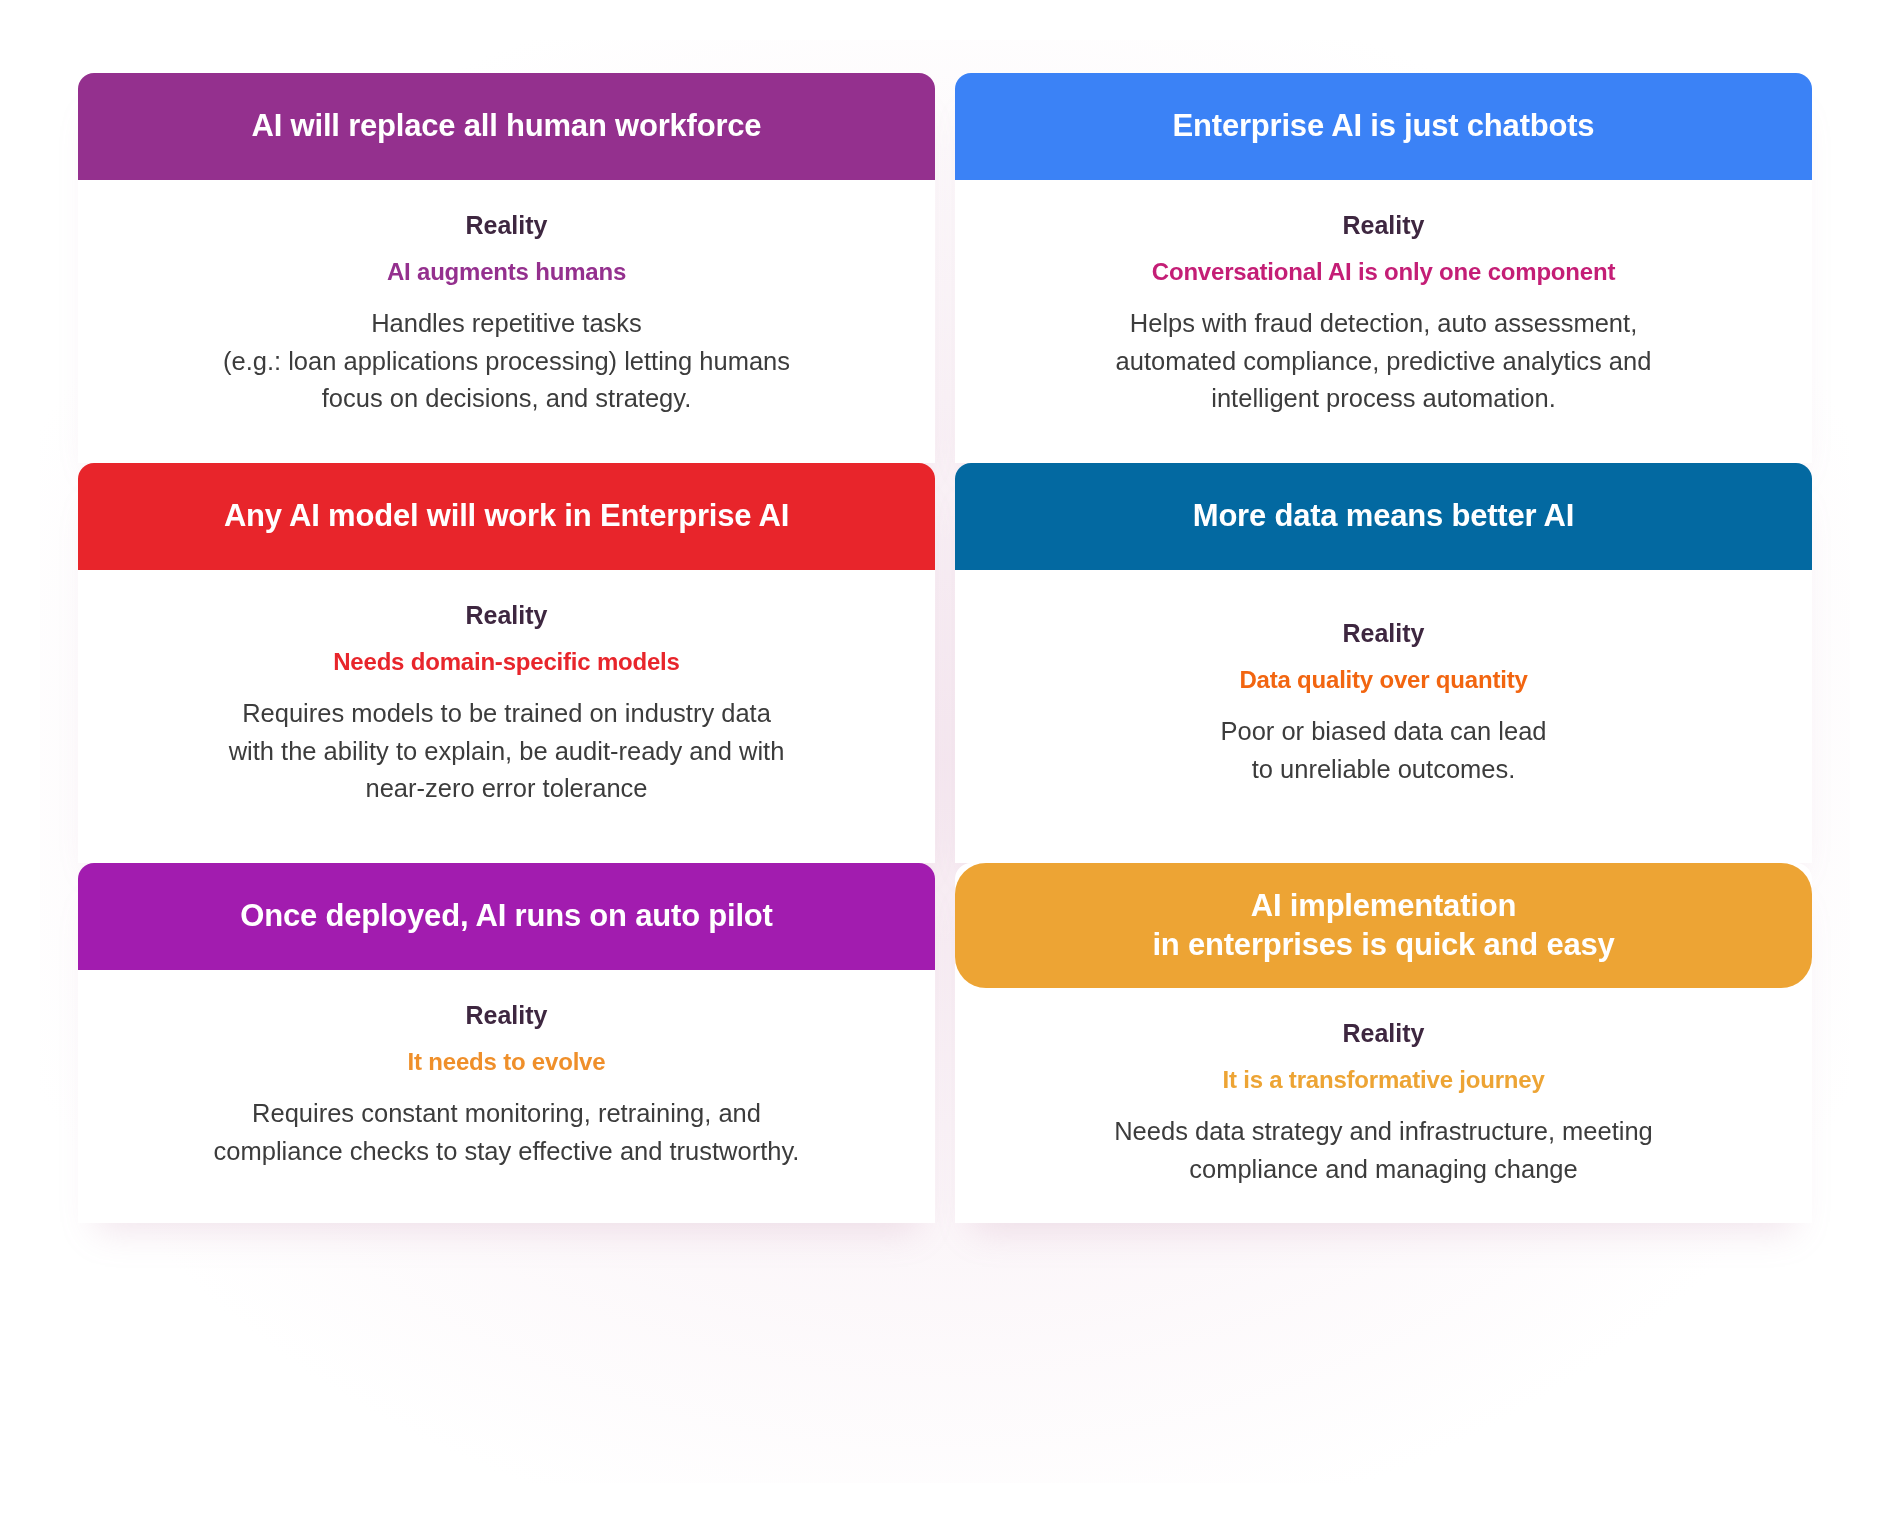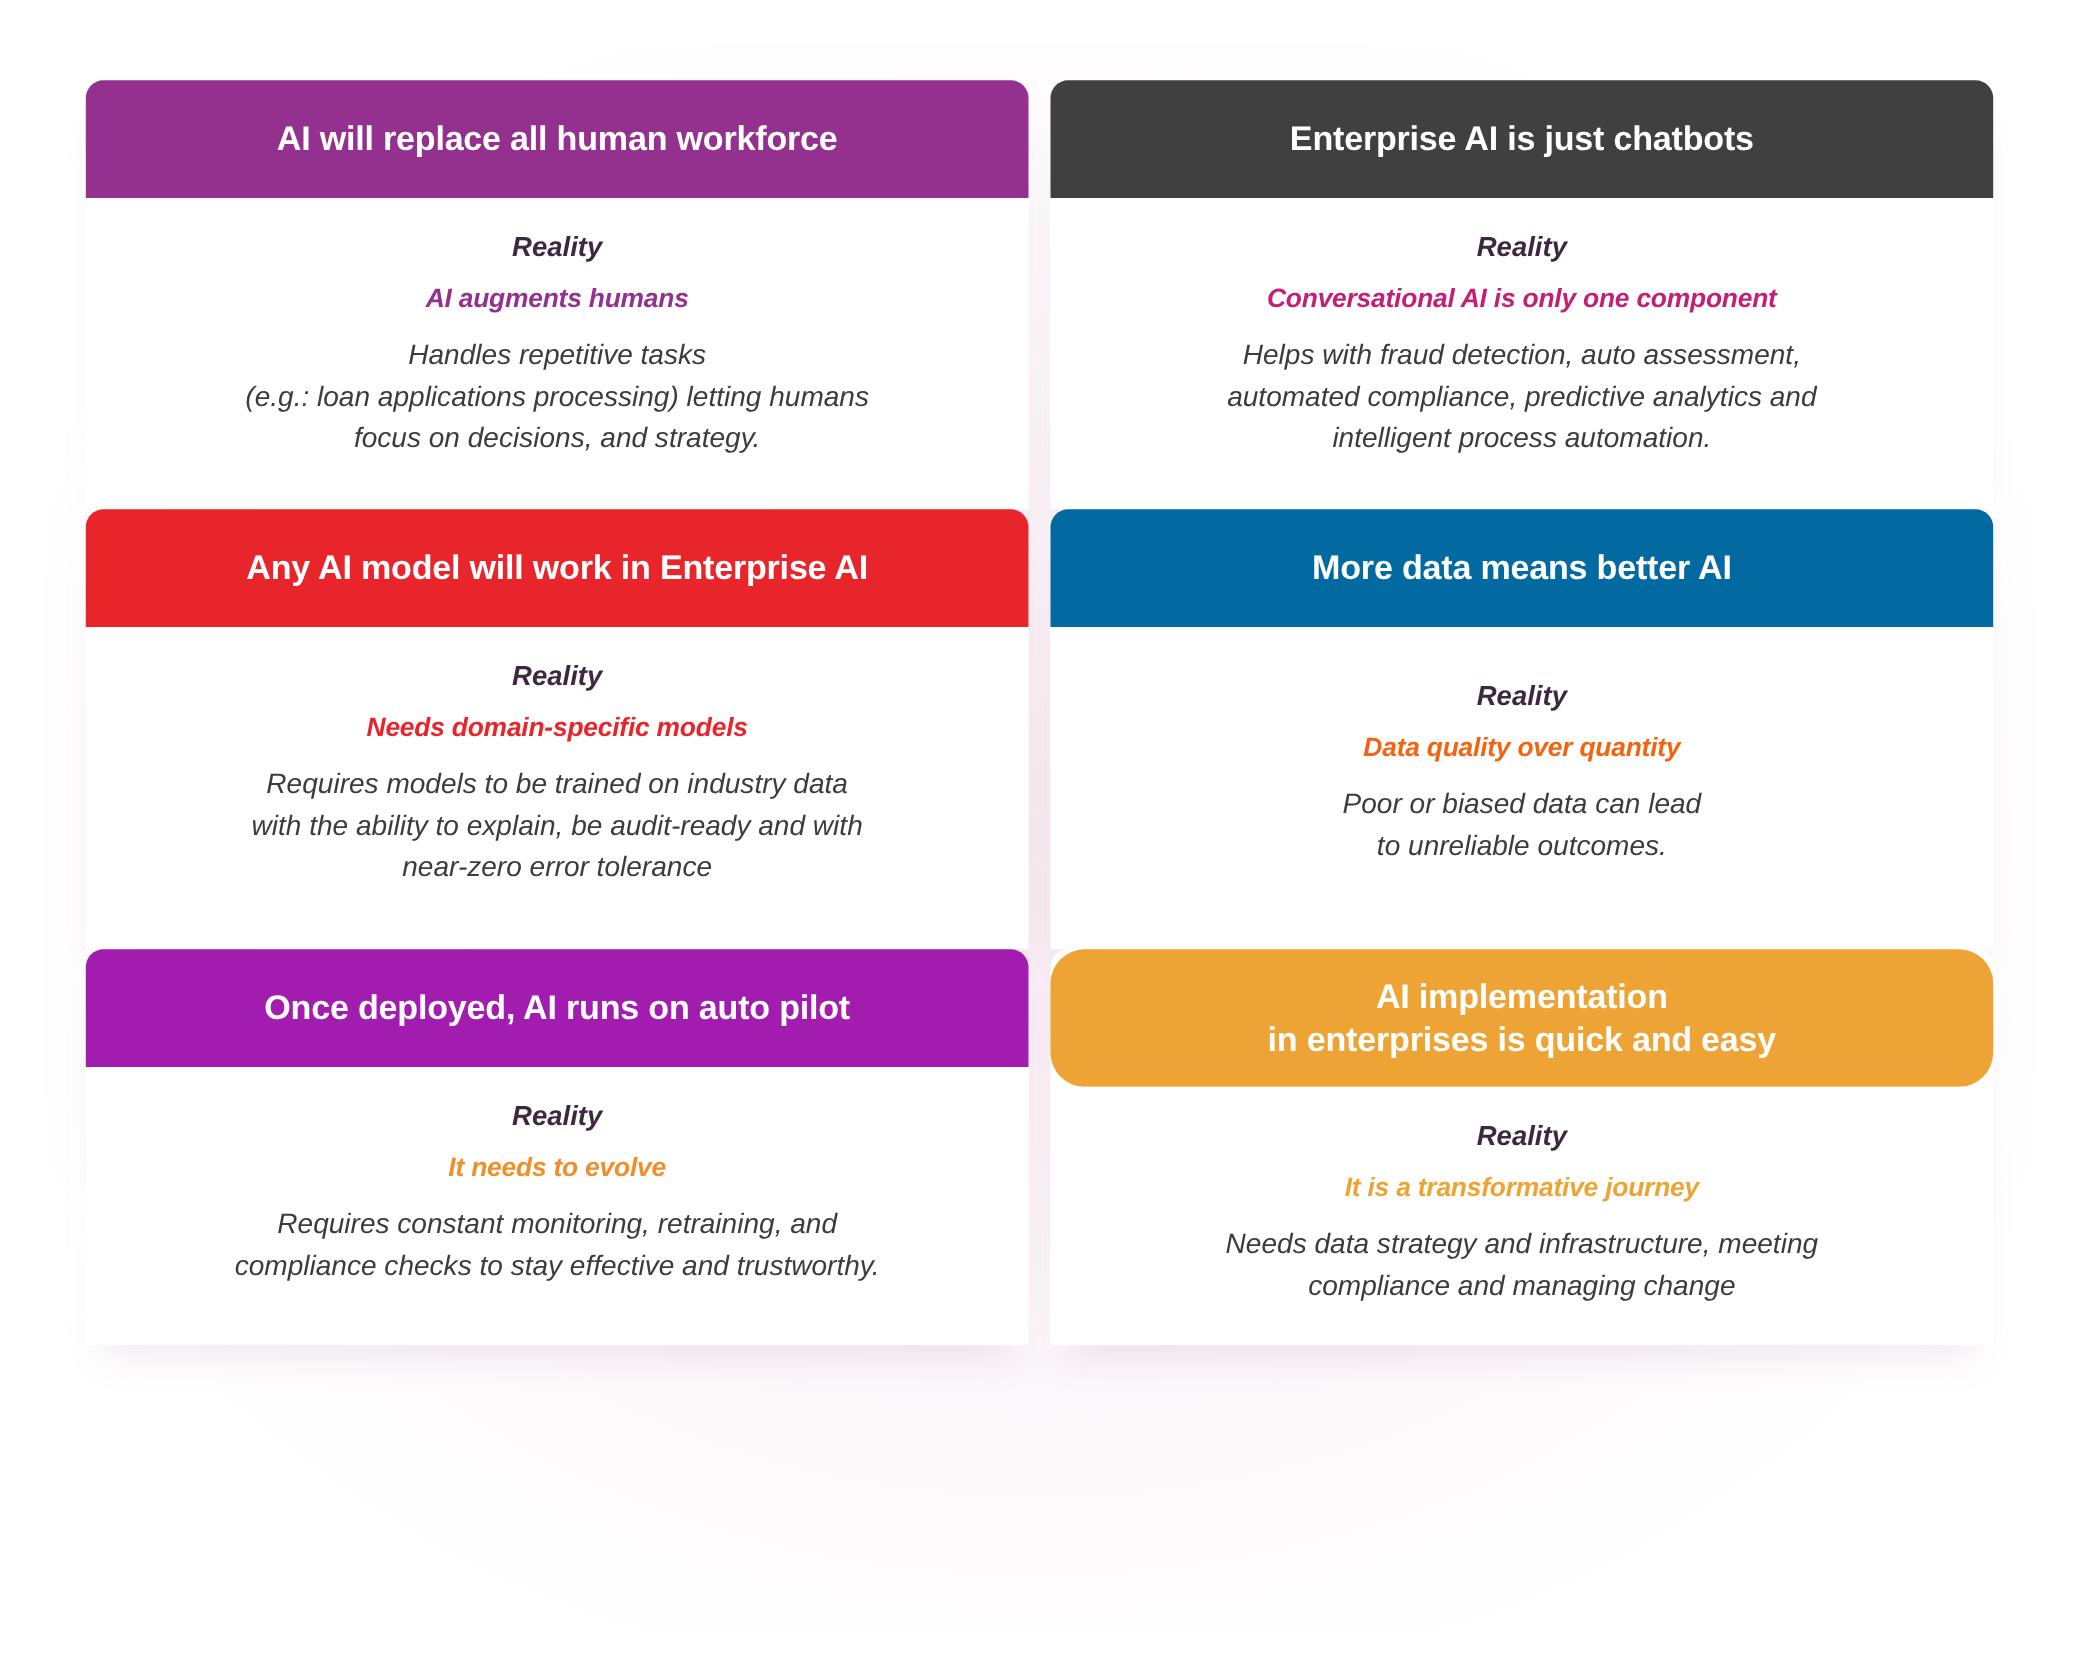--- a/index.html
+++ b/index.html
@@ -67,21 +67,20 @@
   }
 
   .h-1line { height: 107px; }
   .h-2line { height: 125px; border-radius: 31px; }
 
   .card-body {
     background: #ffffff;
     text-align: center;
     box-sizing: border-box;
     padding: 30px 46px 26px 46px;
-    font-style: italic;
   }
 
   .reality-label {
     color: #3e2740;
     font-size: 25px;
     font-weight: bold;
     margin: 0 0 18px 0;
     line-height: 1.2;
   }
 
@@ -125,21 +124,21 @@
         <p class="reality-value" style="color:#94308e">AI augments humans</p>
         <p class="detail">
           <span>Handles repetitive tasks</span><br>
           <span>(e.g.: loan applications processing) letting humans</span><br>
           <span>focus on decisions, and strategy.</span>
         </p>
       </div>
     </div>
 
     <div class="card c2">
-      <div class="card-header h-1line" style="background:#404040">
+      <div class="card-header h-1line" style="background:#3b82f6">
         <span>Enterprise AI is just chatbots</span>
       </div>
       <div class="card-body">
         <p class="reality-label">Reality</p>
         <p class="reality-value" style="color:#c41e76">Conversational AI is only one component</p>
         <p class="detail">
           <span>Helps with fraud detection, auto assessment,</span><br>
           <span>automated compliance, predictive analytics and</span><br>
           <span>intelligent process automation.</span>
         </p>

